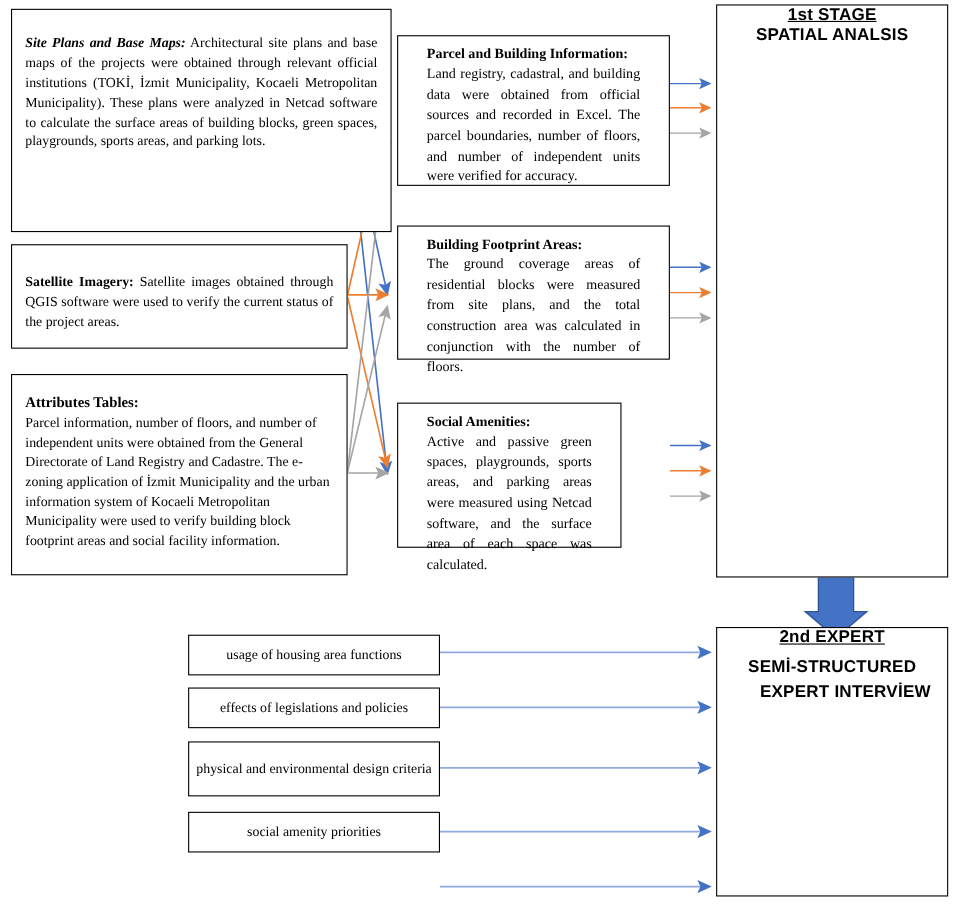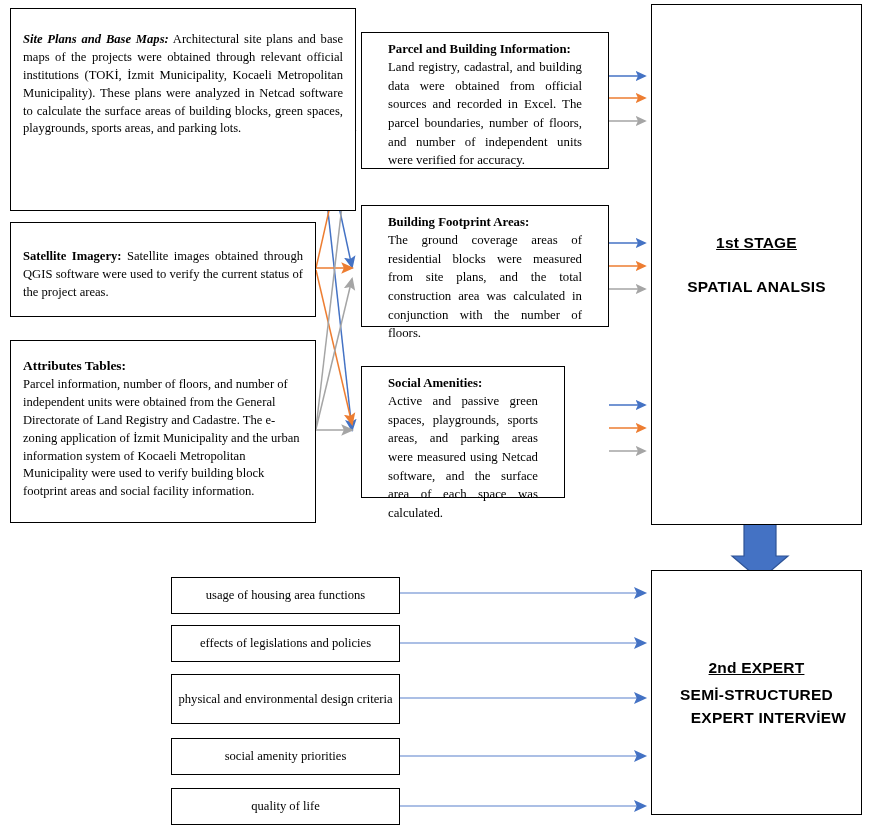--- a/index.html
+++ b/index.html
@@ -16,25 +16,25 @@
   .src-box .body.left{text-align:left;}
   .src-box .lead{font-weight:bold;}
   .src-box .lead.ital{font-style:italic;}
   .src-box .hdr{font-weight:bold;display:block;margin-bottom:1px;}
 
   .mid-box{padding:9px 26px;}
   .mid-box .hdr{font-weight:bold;display:block;font-size:12.8px;margin-bottom:1px;}
   .mid-box .body{font-size:12.8px;line-height:1.46;text-align:justify;}
 
   
-  .stage{display:flex;flex-direction:column;align-items:center;justify-content:center;
+  .stage{display:flex;flex-direction:column;align-items:center;
          font-family:"Liberation Sans","DejaVu Sans",sans-serif;font-weight:bold;}
   .stage .ttl{font-size:15.5px;text-decoration:underline;letter-spacing:.2px;}
   .stage .sub{font-size:15.5px;letter-spacing:.2px;}
-  #stage1 .sub{margin-top:26px;}
+  #stage1 .sub{margin-top:0;}
   #stage2 .sub{margin-top:9px;}
   #stage2 .sub2{margin-top:5px;padding-left:24px;}
 
   
   .chip{display:flex;align-items:center;justify-content:center;text-align:center;
         font-size:12.6px;line-height:1.3;padding:2px 6px;}
 
   
   .arrows{position:absolute;left:0;top:0;width:870px;height:825px;pointer-events:none;}
 </style>
@@ -156,17 +156,14 @@
   </div>
 
   <div class="box chip" style="left:171px;top:674px;width:229px;height:50px;">
     <span>physical and environmental design criteria</span>
   </div>
 
   <div class="box chip" style="left:171px;top:738px;width:229px;height:37px;">
     <span>social amenity priorities</span>
   </div>
 
-  <div class="box chip" style="left:171px;top:788px;width:229px;height:37px;">
-    <span>quality of life</span>
-  </div>
 
 </div>
 
 </body></html>

